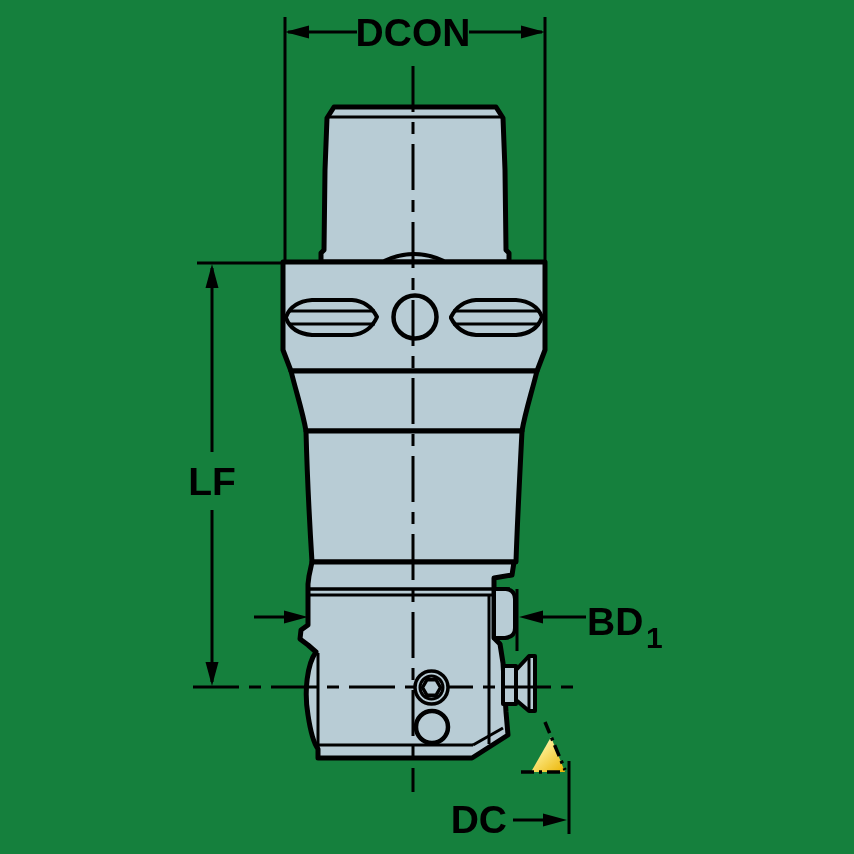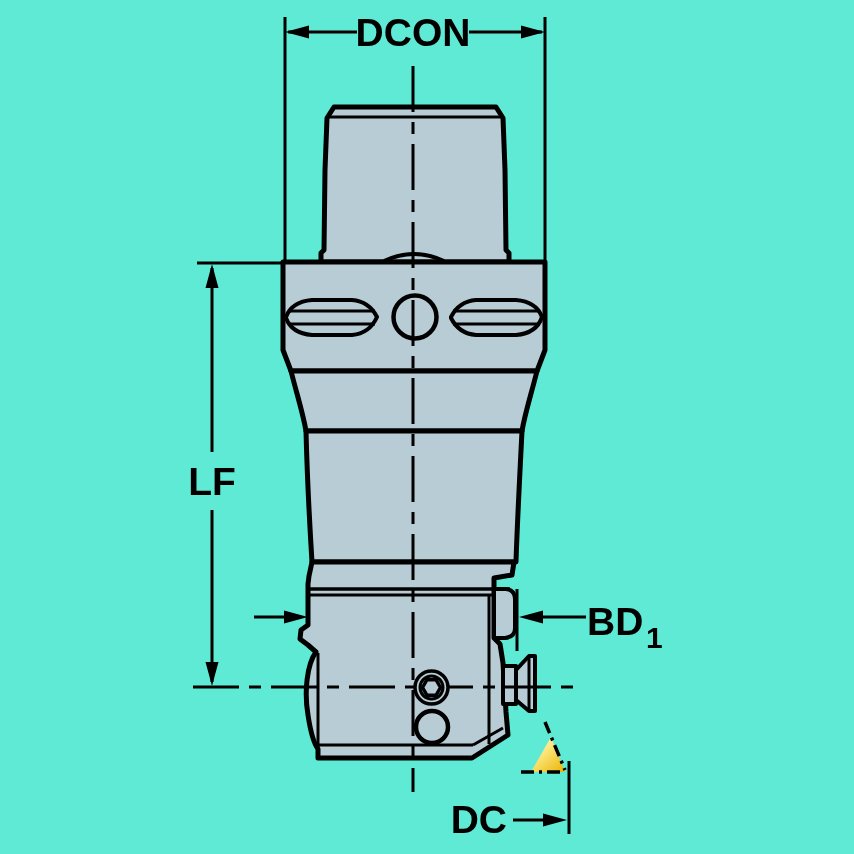--- a/index.html
+++ b/index.html
@@ -1,16 +1,16 @@
 <!DOCTYPE html>
 <html><head>
 <meta charset="utf-8">
 <style>
   html,body{margin:0;padding:0;background:#ffffff;}
-  .stage{width:854px;height:854px;position:relative;background:#5eead4;overflow:hidden;}
+  .stage{width:854px;height:854px;position:relative;background:#15803d;overflow:hidden;}
   .dim-label{font-family:"Liberation Sans","DejaVu Sans",sans-serif;font-weight:bold;fill:#000000;}
   .lbl-39{font-size:39px;}
   .lbl-30{font-size:30px;}
   svg{display:block;}
 </style>
 </head>
 <body>
 
 <div class="stage">
 <svg width="854" height="854" viewBox="0 0 854 854">

